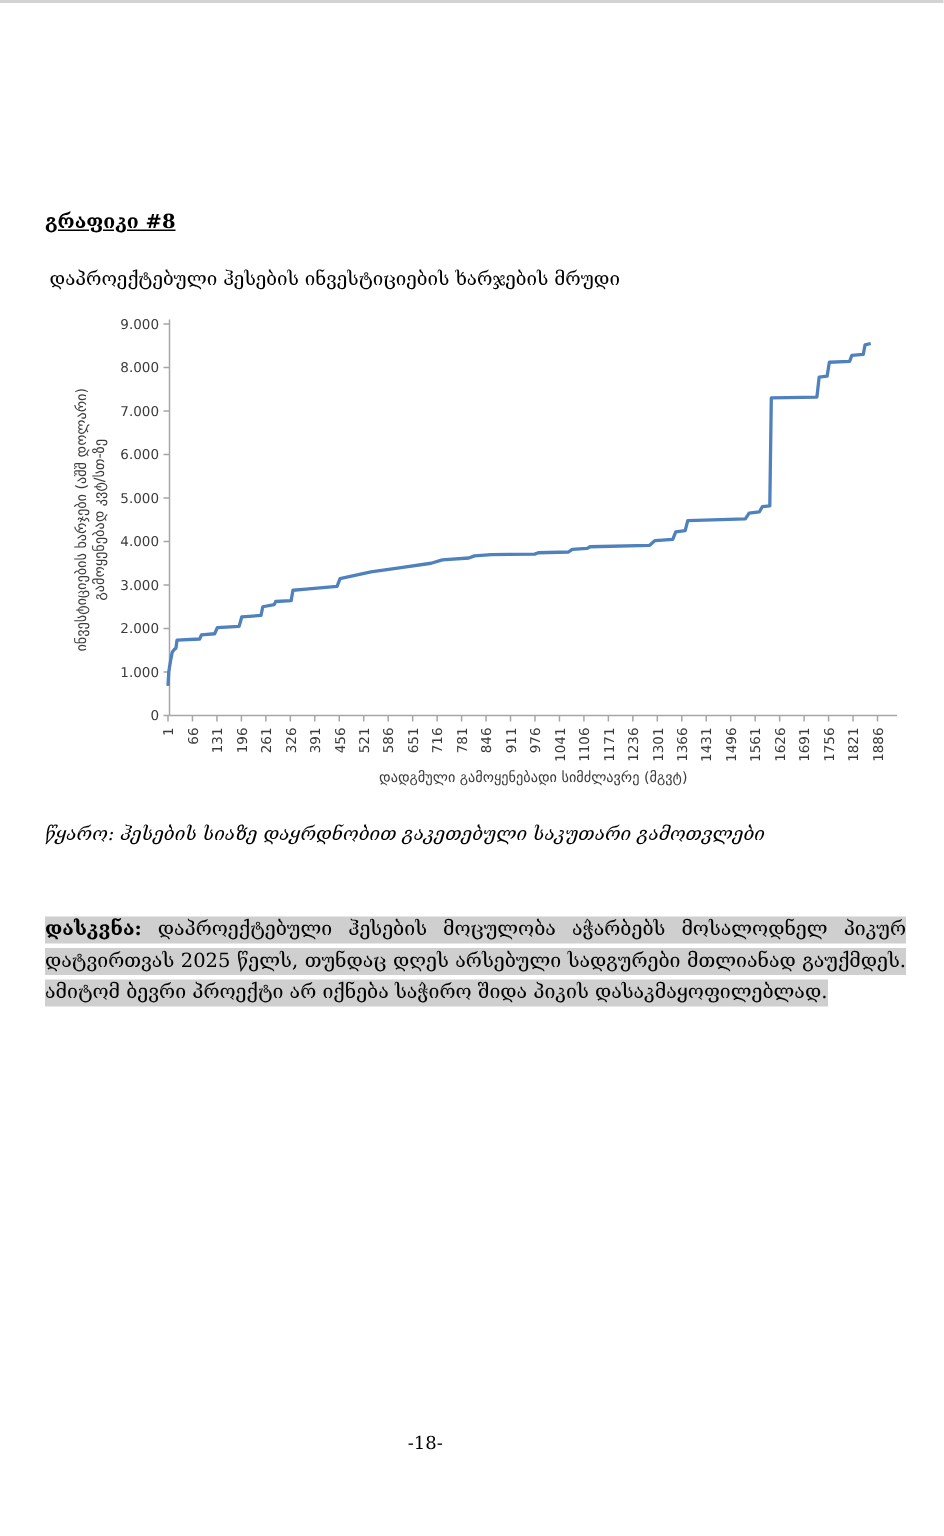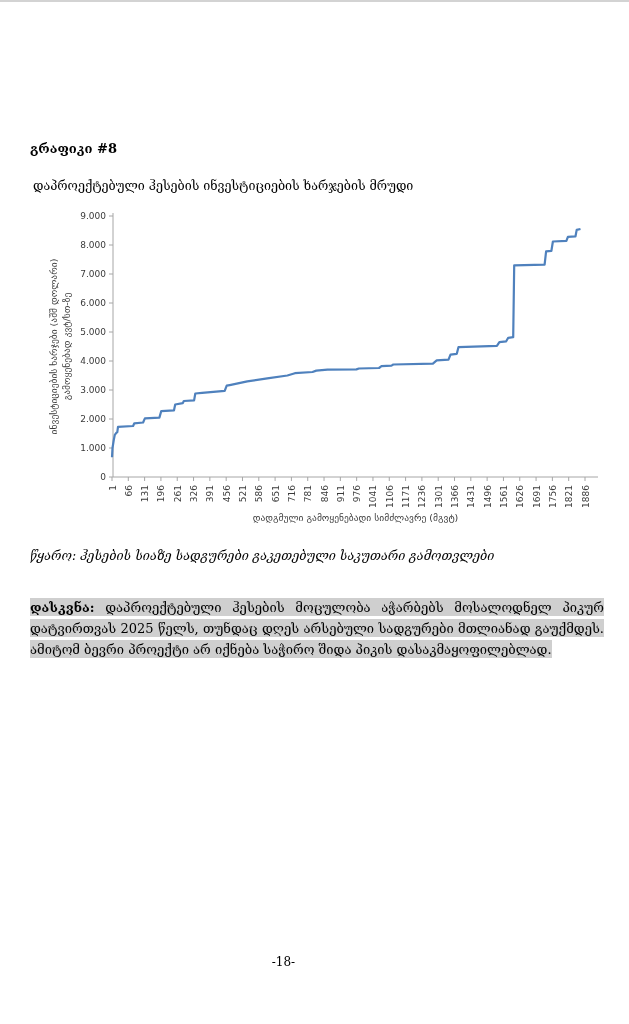--- a/index.html
+++ b/index.html
@@ -1,27 +1,27 @@
 <!DOCTYPE html>
 <html><head>
 <meta charset="utf-8">
 <style>
   html,body{margin:0;padding:0;}
   body{
     width:629px;height:1024px;background:#ffffff;position:relative;overflow:hidden;
     font-family:"DejaVu Serif","DejaVu Sans",serif;color:#000;
   }
   .top-border{position:absolute;top:0;left:0;width:629px;height:2px;background:#d3d3d3;}
-  .figure-heading{position:absolute;top:141px;left:30px;margin:0;font-size:13px;font-weight:bold;}
+  .figure-heading{position:absolute;top:141px;left:30px;margin:0;font-size:13px;font-weight:bold;text-decoration:underline;}
   .subtitle{position:absolute;top:175px;left:30px;margin:3px;font-size:12.5px;}
   .chart{position:absolute;top:205px;left:48px;width:562px;height:330px;}
   .chart svg{display:block;}
   .chart text{font-family:"DejaVu Sans","Liberation Sans",sans-serif;fill:#3a3a3a;}
   .source{position:absolute;top:548px;left:30px;margin:0;font-size:12.5px;font-style:italic;}
-  .conclusion{position:absolute;top:596px;left:30px;width:574px;margin:0;
+  .conclusion{position:absolute;top:609px;left:30px;width:574px;margin:0;
     font-size:13px;line-height:21px;text-align:justify;}
   .hl{padding:1.5px 0;}
   .pagenum{position:absolute;top:955px;left:0;width:567px;text-align:center;font-size:12px;
     font-family:"DejaVu Serif","DejaVu Sans",serif;}
 </style>
 </head>
 <body>
 
 <div class="page">
   <div class="top-border"></div>
@@ -114,18 +114,18 @@
         <text x="524.1896551724137" y="280" text-anchor="end" font-size="9" transform="rotate(-90 524.1896551724137 280)">1821</text>
         <line x1="537" y1="272" x2="537" y2="276" stroke="#A6A6A6" stroke-width="1"></line>
         <text x="540.5" y="280" text-anchor="end" font-size="9" transform="rotate(-90 540.5 280)">1886</text>
         <text x="9" y="141.5" text-anchor="middle" font-size="9.5" transform="rotate(-90 9 141.5)">ინვესტიციების ხარჯები (აშშ დოლარი)</text>
         <text x="21.5" y="141.5" text-anchor="middle" font-size="9.5" transform="rotate(-90 21.5 141.5)">გამოყენებად კვტ/სთ-ზე</text>
         <text x="307.5" y="316" text-anchor="middle" font-size="9.5">დადგმული გამოყენებადი სიმძლავრე (მგვტ)</text>
         <polyline points="64.0,252.3 64.5,243.0 65.8,234.9 66.8,229.9 68.3,227.9 69.3,227.1 70.0,221.8 85.1,221.0 86.3,218.3 95.1,217.5 96.9,213.4 111.4,212.6 113.2,206.2 126.0,205.3 127.2,199.5 134.8,198.1 135.8,196.0 146.1,195.4 147.3,188.5 154.1,187.9 176.7,185.9 178.7,180.7 181.7,180.1 199.3,176.3 219.3,173.4 239.4,170.5 246.9,168.2 264.5,167.0 268.3,165.6 279.5,164.7 308.4,164.4 310.9,163.5 331.0,163.0 333.5,161.2 343.5,160.6 345.3,159.5 384.9,158.6 388.7,155.4 400.5,154.6 402.5,149.6 408.8,148.8 410.5,142.1 448.9,140.9 451.4,137.1 458.2,136.3 460.2,132.8 465.2,132.2 466.2,60.3 496.6,59.7 498.1,46.4 503.4,45.8 504.9,36.5 518.4,35.9 519.9,31.9 527.5,31.3 528.7,24.9 532.5,24.0" fill="none" stroke="#4F81BD" stroke-width="2.2" stroke-linejoin="round" stroke-linecap="butt"></polyline>
       </svg>
     </div>
 
-  <p class="source">წყარო: ჰესების სიაზე სადგურები გაკეთებული საკუთარი გამოთვლები</p>
+  <p class="source">წყარო: ჰესების სიაზე დაყრდნობით გაკეთებული საკუთარი გამოთვლები</p>
 
   <p class="conclusion"><span class="hl" style="background: rgb(207, 207, 207);"><b>დასკვნა:</b><span> დაპროექტებული ჰესების მოცულობა აჭარბებს მოსალოდნელ პიკურ დატვირთვას 2025 წელს, თუნდაც დღეს არსებული სადგურები მთლიანად გაუქმდეს. ამიტომ ბევრი პროექტი არ იქნება საჭირო შიდა პიკის დასაკმაყოფილებლად.</span></span></p>
 
   <div class="pagenum">-18-</div>
 </div>
 
 </body></html>

